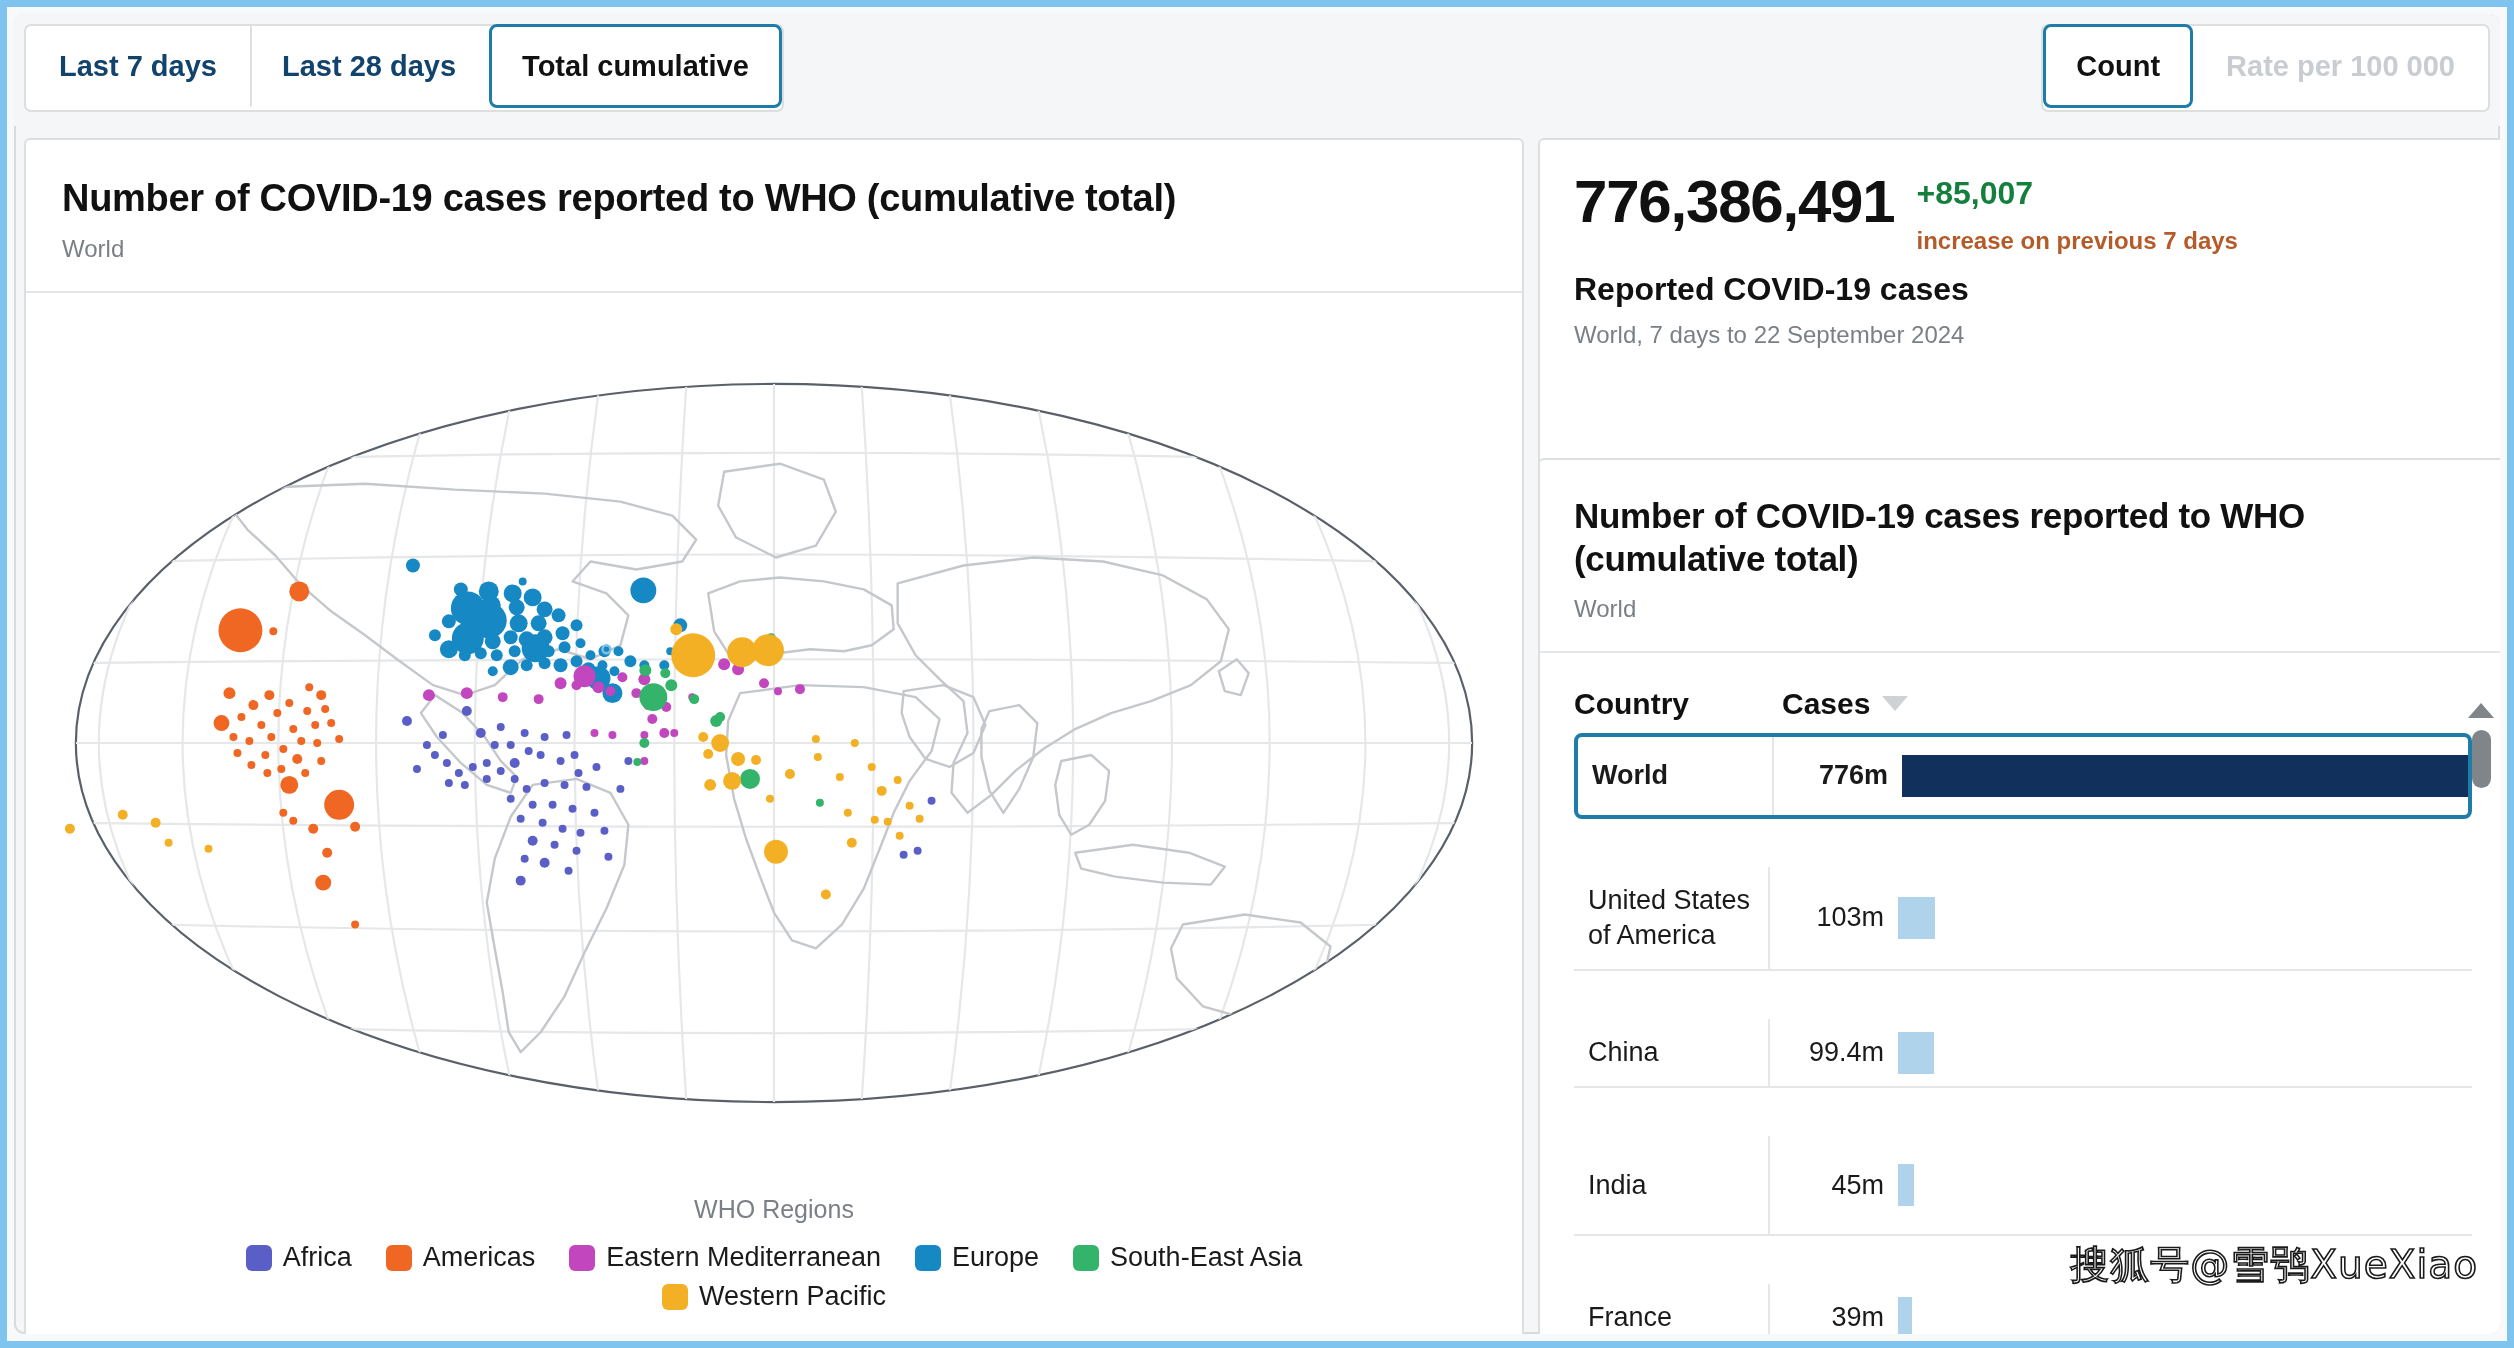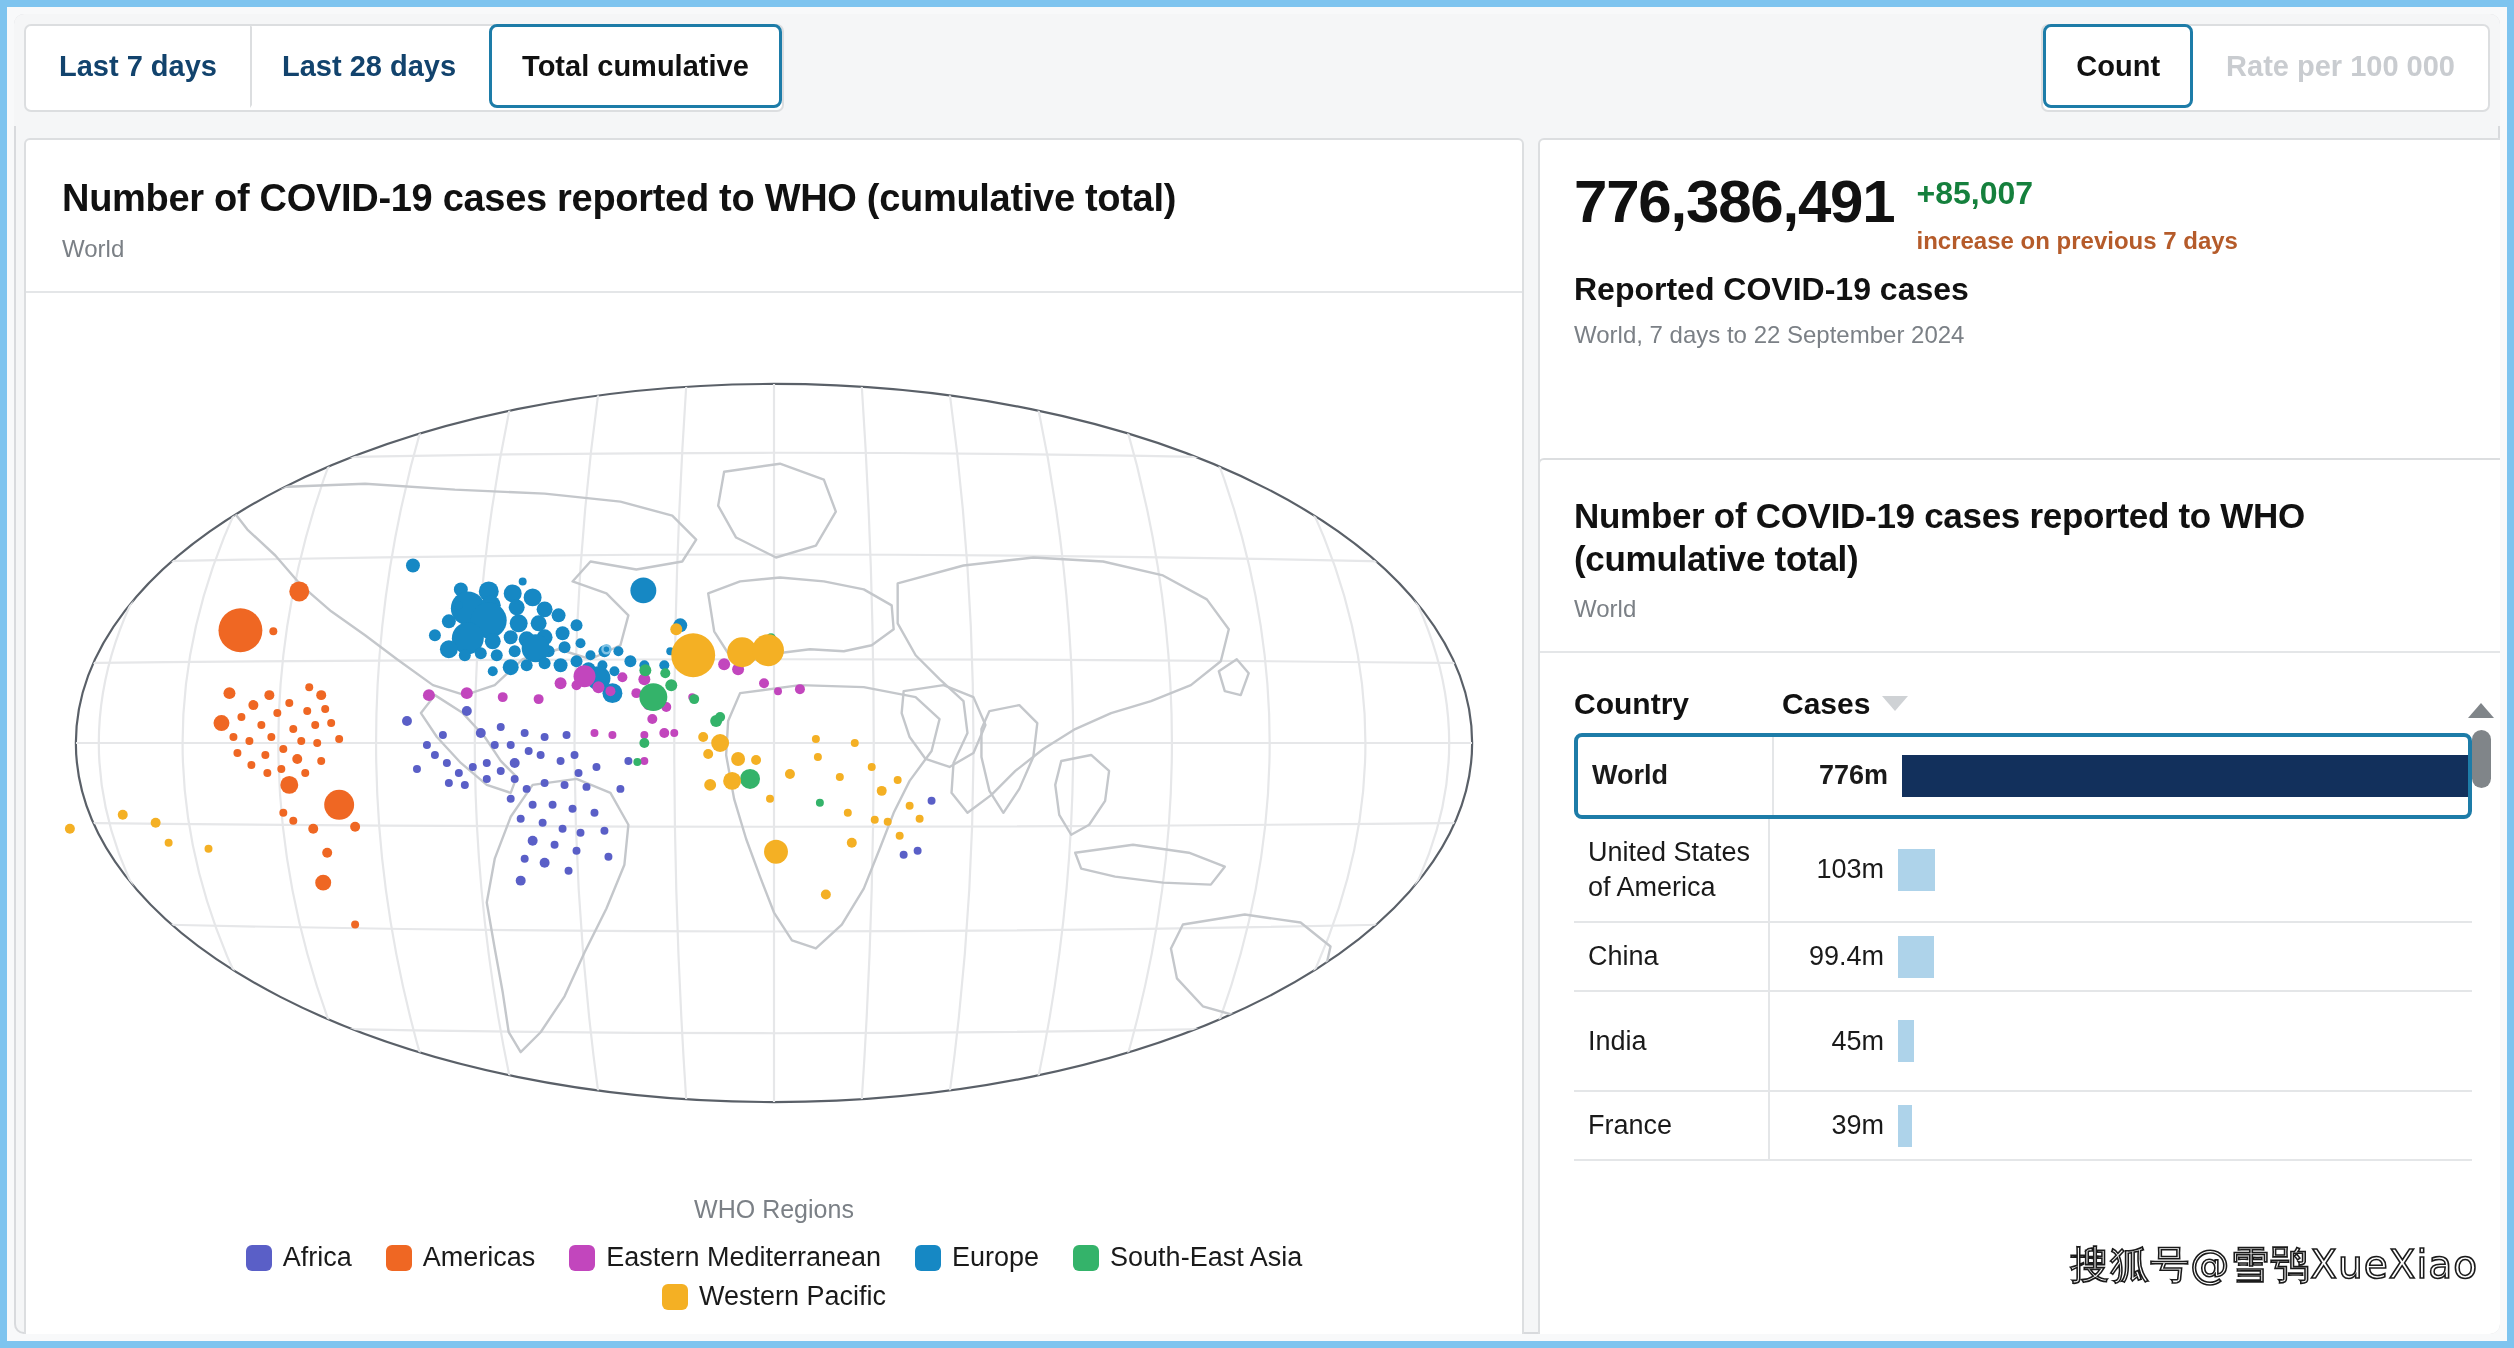--- a/index.html
+++ b/index.html
@@ -164,20 +164,21 @@
     width: 0; height: 0;
     border-left: 13px solid transparent;
     border-right: 13px solid transparent;
     border-top: 15px solid #cfd2d5;
   }
   .rows { padding: 0 34px; }
   .row {
     display: flex; align-items: stretch;
     border-bottom: 2px solid #e4e6e8;
     min-height: 66px;
+    margin-top: 48px;
   }
   .row .cell-country {
     width: 196px; flex: none;
     display: flex; align-items: center;
     font-size: 27px; color: #1a1a1a;
     padding: 16px 14px 16px 14px;
     border-right: 2px solid #e4e6e8;
     line-height: 1.3;
   }
   .row .cell-value {

